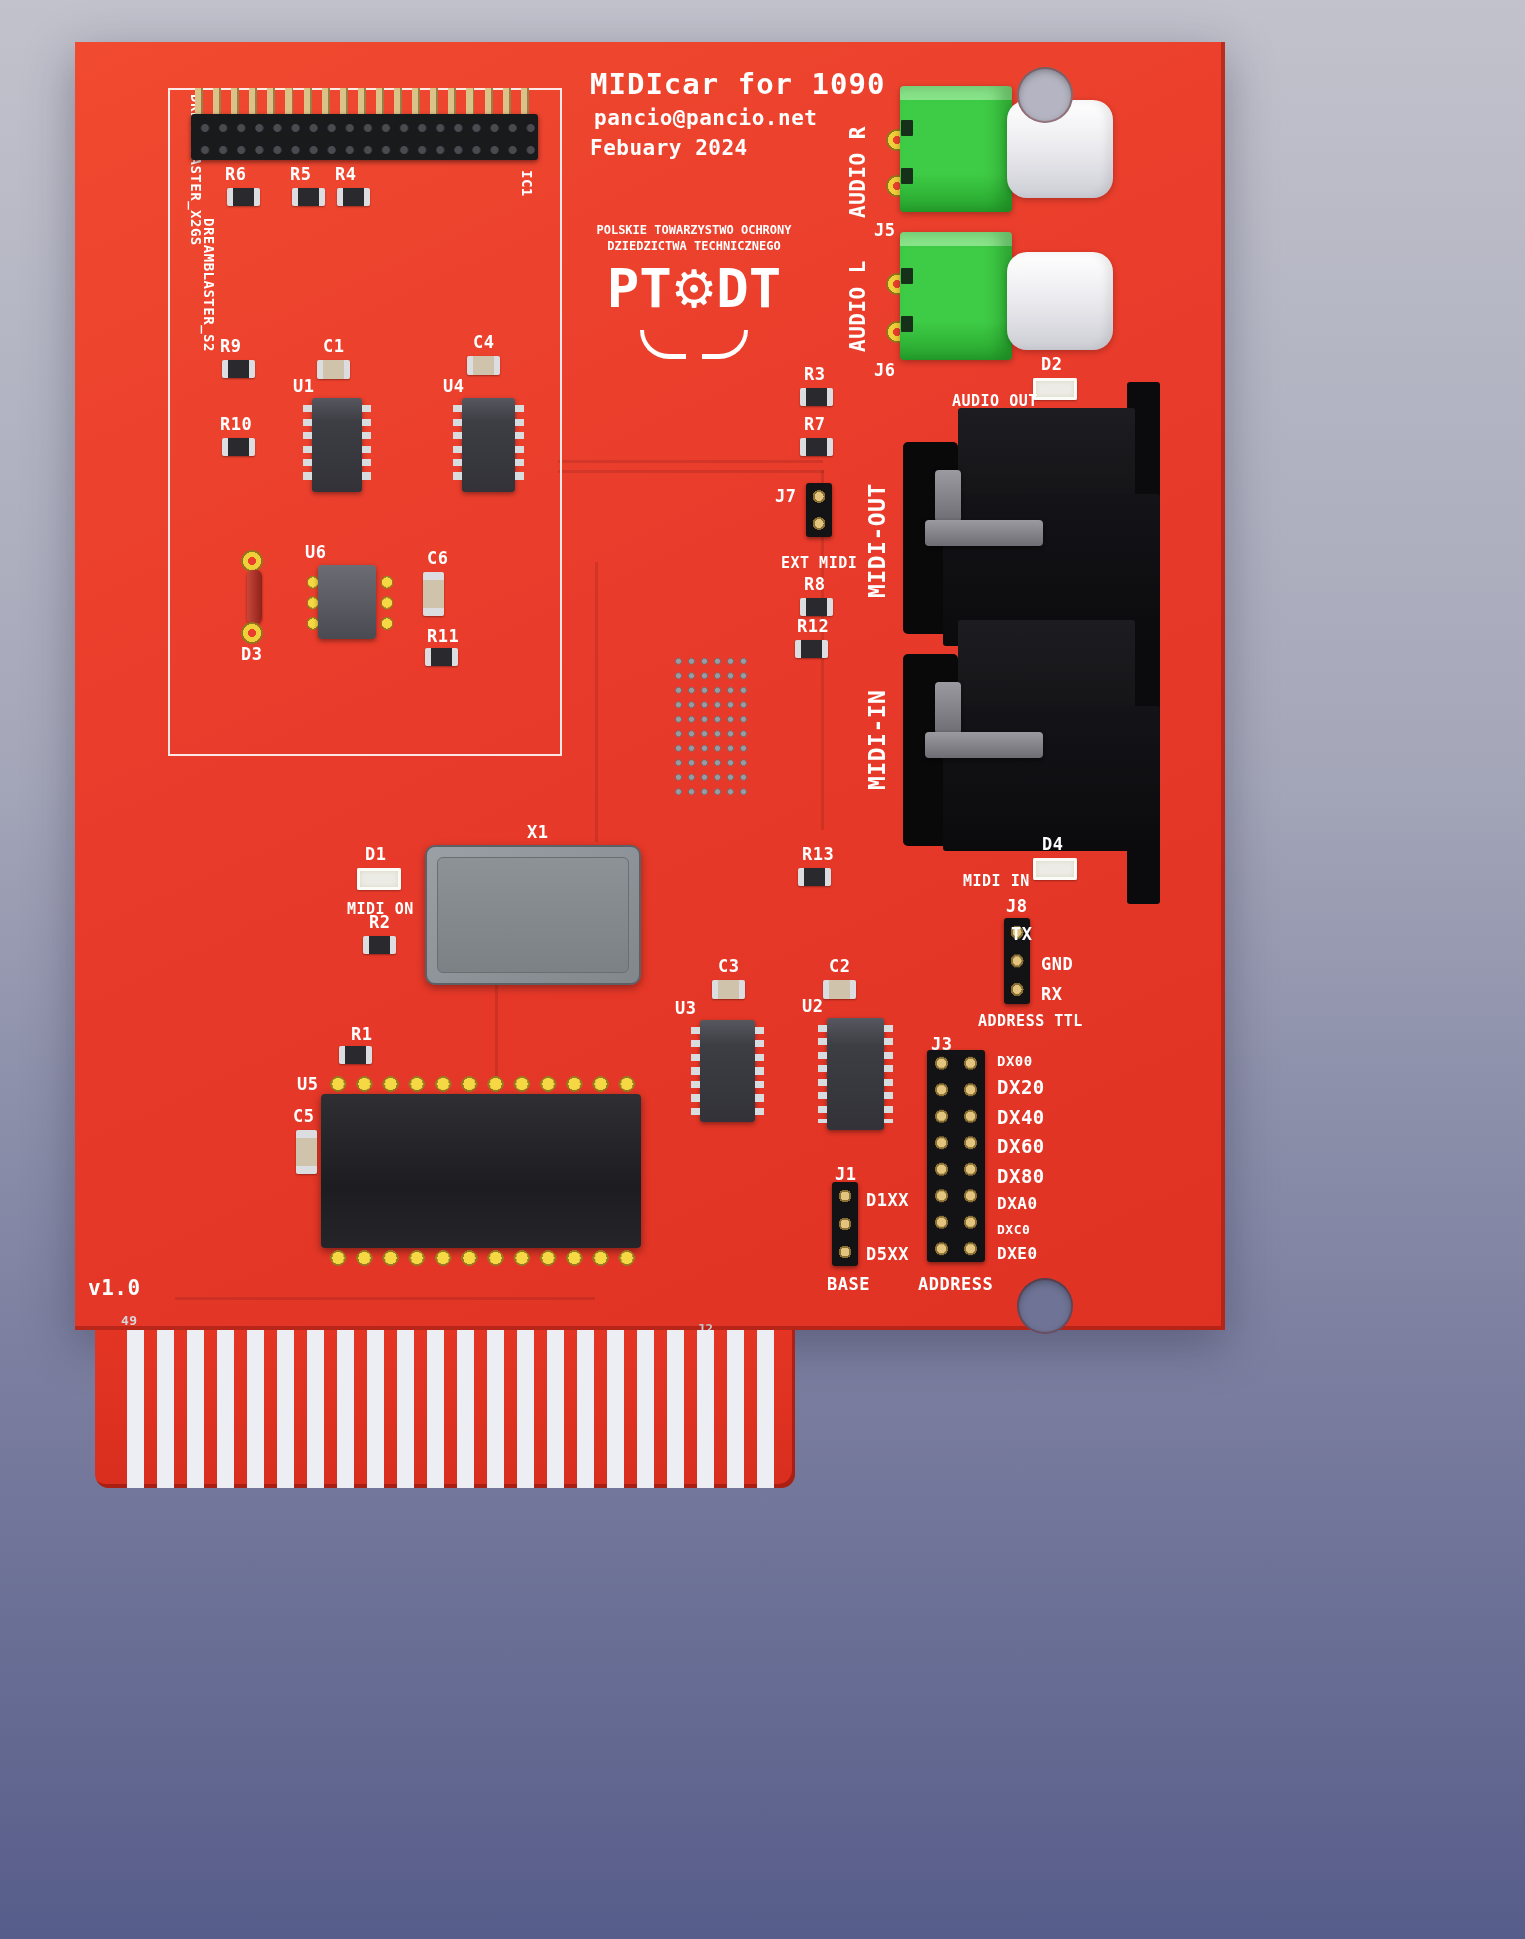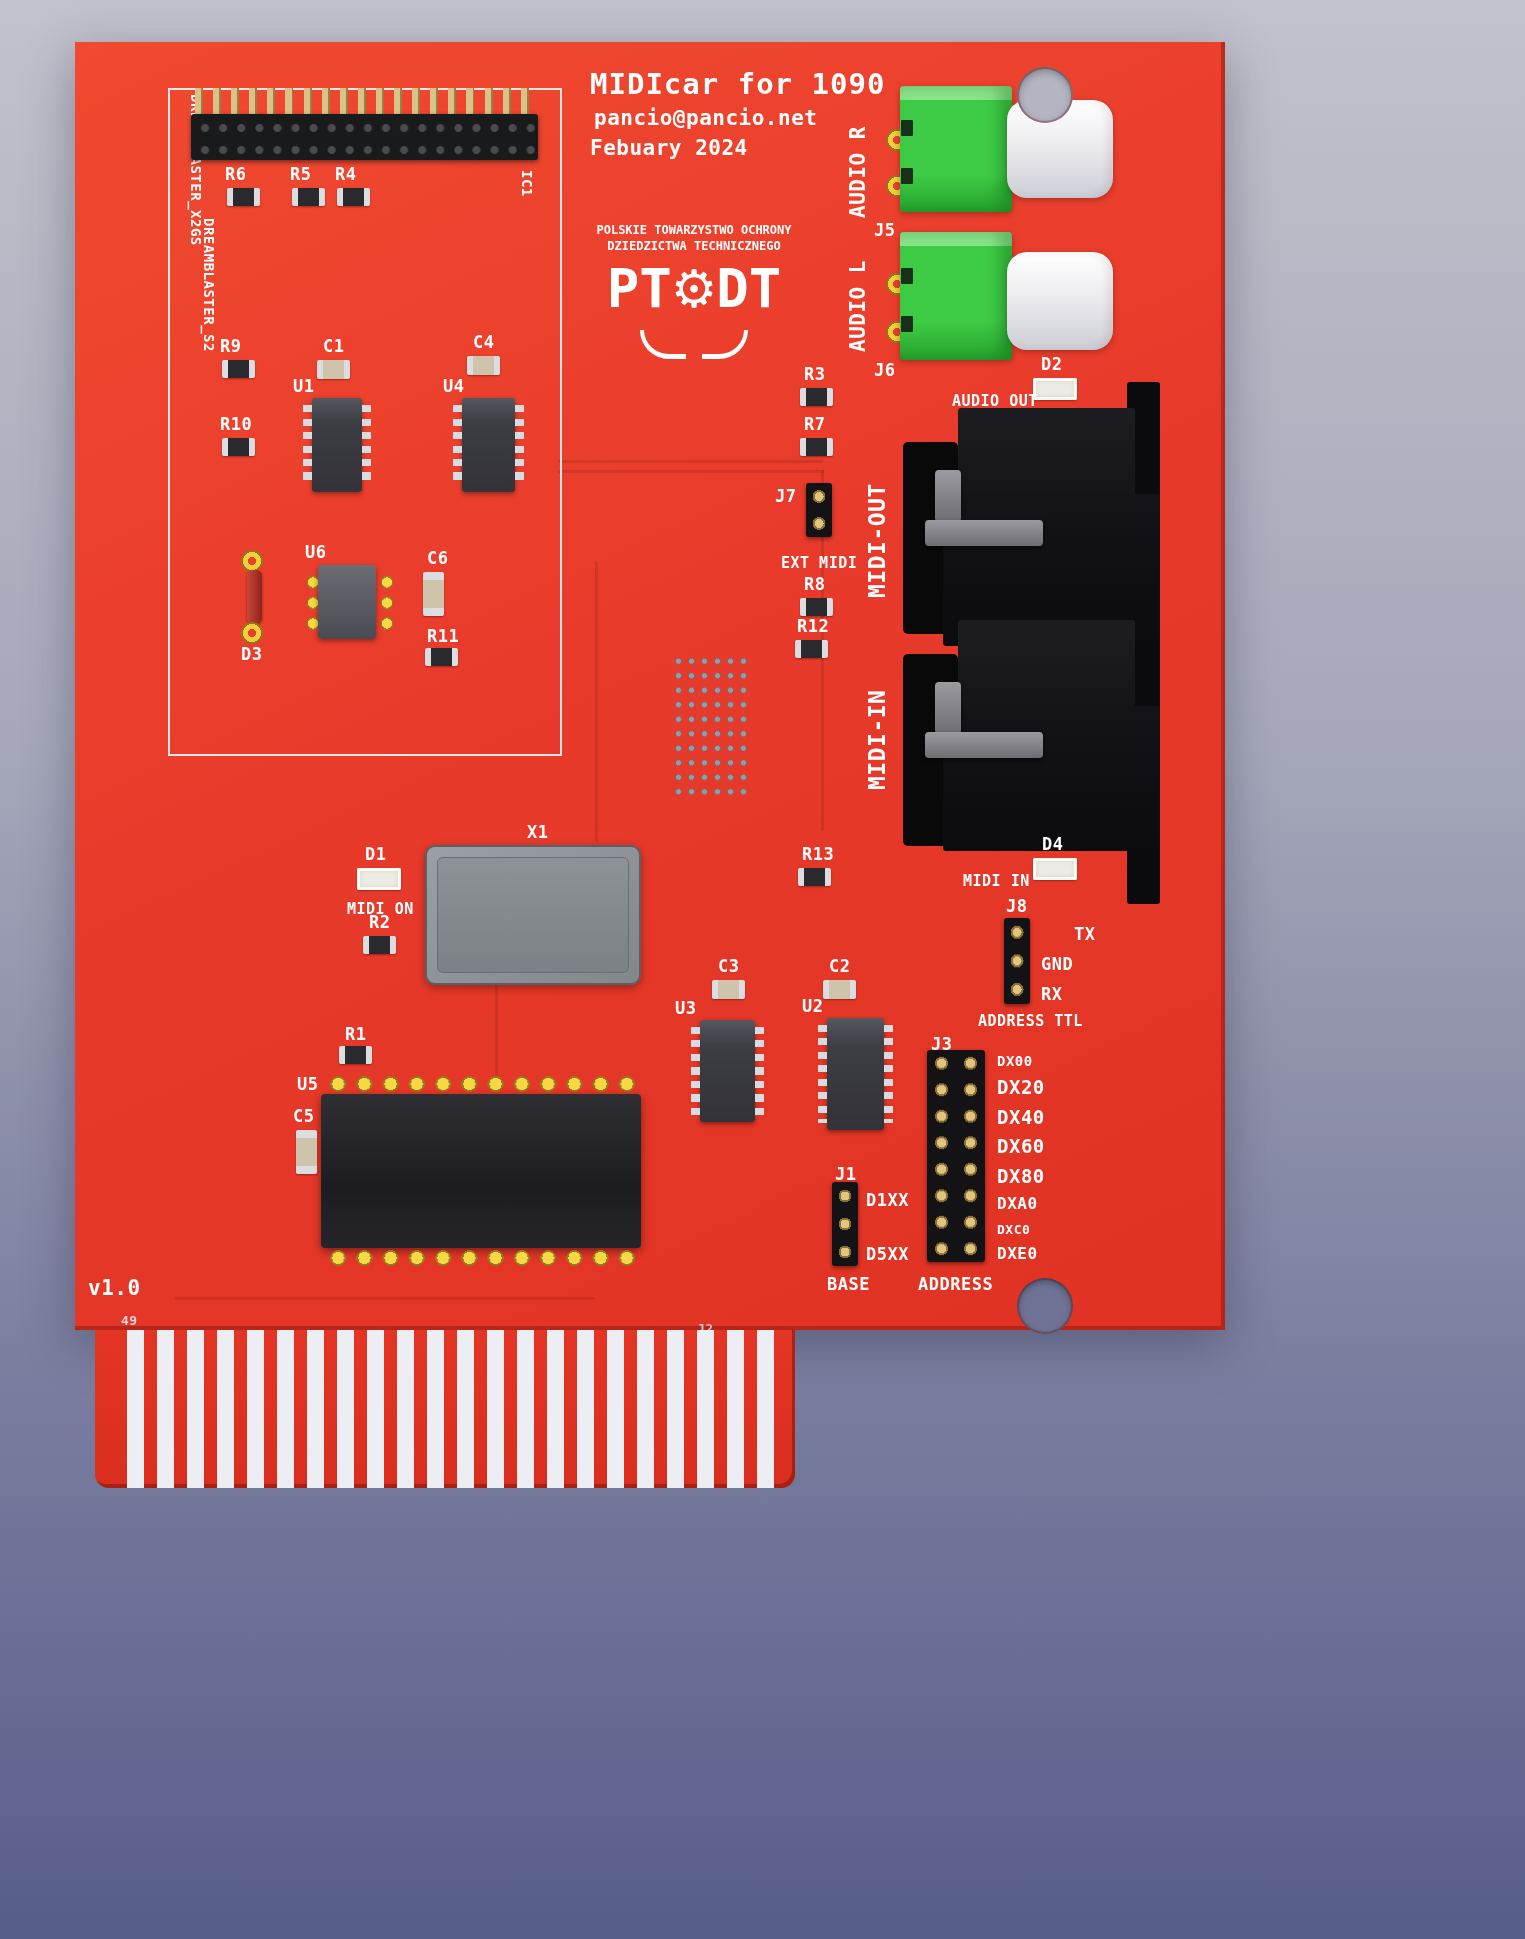--- a/index.html
+++ b/index.html
@@ -219,21 +219,21 @@
   <div class="res" style="left:288px;top:894px"></div>
 
   <div class="lbl" style="left:727px;top:804px">R13</div>
   <div class="res" style="left:723px;top:826px"></div>
   <div class="lbl" style="left:888px;top:832px;font-size:15px">MIDI IN</div>
   <div class="lbl" style="left:967px;top:794px">D4</div>
   <div class="led" style="left:958px;top:816px"></div>
 
   <div class="lbl" style="left:931px;top:856px">J8</div>
   <div class="hdr goldpins" style="left:929px;top:876px;width:26px;height:86px;background-size:26px 28.6px"></div>
-  <div class="lbl" style="left:999px;top:884px">TX</div>
+  <div class="lbl" style="left:936px;top:884px">TX</div>
   <div class="lbl" style="left:966px;top:914px">GND</div>
   <div class="lbl" style="left:966px;top:944px">RX</div>
   <div class="lbl" style="left:903px;top:972px;font-size:15px">ADDRESS TTL</div>
 
   <div class="lbl" style="left:643px;top:916px">C3</div>
   <div class="cap" style="left:637px;top:938px"></div>
   <div class="lbl" style="left:754px;top:916px">C2</div>
   <div class="cap" style="left:748px;top:938px"></div>
   <div class="lbl" style="left:600px;top:958px">U3</div>
   <div class="soic" style="left:625px;top:978px;width:55px;height:102px"></div>
@@ -254,21 +254,21 @@
   </div>
   <div class="lbl" style="left:843px;top:1234px">ADDRESS</div>
 
   <div class="lbl" style="left:760px;top:1124px">J1</div>
   <div class="hdr goldpins" style="left:757px;top:1140px;width:26px;height:84px;background-size:26px 28px"></div>
   <div class="lbl" style="left:791px;top:1150px">D1XX</div>
   <div class="lbl" style="left:791px;top:1204px">D5XX</div>
   <div class="lbl" style="left:752px;top:1234px">BASE</div>
 
   <div class="lbl" style="left:222px;top:1034px">U5</div>
-  <div class="lbl" style="left:270px;top:984px">R1</div>
+  <div class="lbl" style="left:276px;top:984px">R1</div>
   <div class="res" style="left:264px;top:1004px"></div>
   <div class="padrow" style="left:250px;top:1030px;width:315px;height:24px"></div>
   <div class="dip" style="left:246px;top:1052px;width:320px;height:154px"></div>
   <div class="padrow" style="left:250px;top:1204px;width:315px;height:24px"></div>
   <div class="lbl" style="left:218px;top:1066px">C5</div>
   <div class="capv" style="left:221px;top:1088px"></div>
 
   <div class="lbl" style="left:13px;top:1236px;font-size:21px">v1.0</div>
   <div class="lbl" style="left:46px;top:1272px;font-size:13px;color:#d6d6da">49</div>
   <div class="lbl" style="left:622px;top:1280px;font-size:13px;color:#c2c2c8">J2</div>

